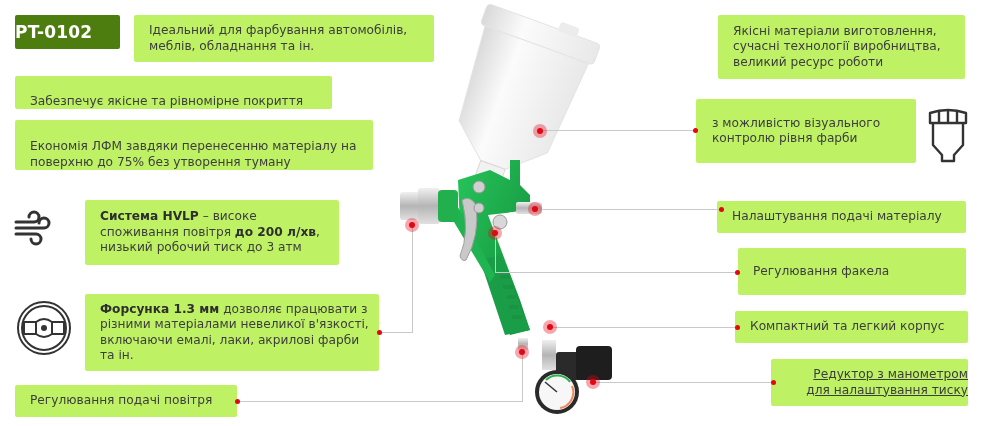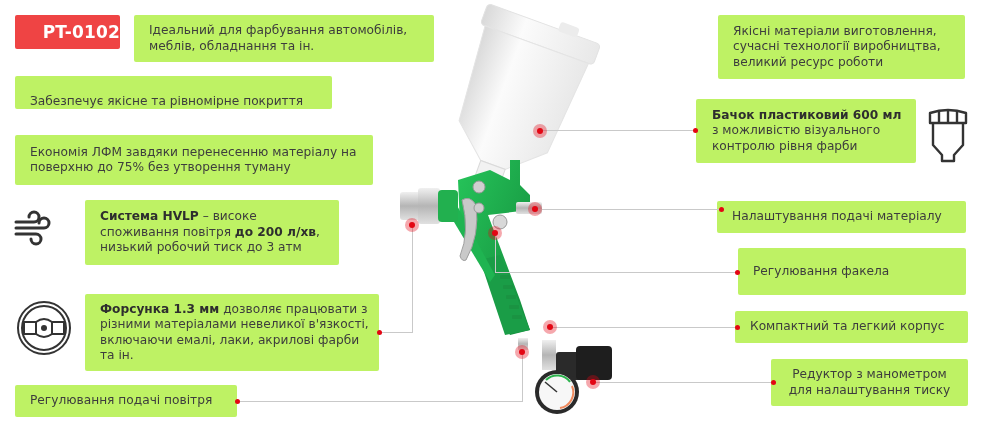--- a/index.html
+++ b/index.html
@@ -1,22 +1,22 @@
 <!DOCTYPE html>
 <html><head>
 <meta charset="utf-8">
 <style>
   * { box-sizing: border-box; margin: 0; padding: 0; }
   html, body { width: 991px; height: 426px; background: #ffffff; overflow: hidden; }
   body { position: relative; font-family: "DejaVu Sans", sans-serif; color: #3c3c3c; }
   .abs { position: absolute; }
   .badge {
     left: 15px; top: 15px; width: 105px; height: 34px;
-    background: #ef4444; color: #fff; border-radius: 2px;
-    font-weight: bold; font-size: 17px; line-height: 34px; text-align: right;
+    background: #4d7c0f; color: #fff; border-radius: 2px;
+    font-weight: bold; font-size: 17px; line-height: 34px; text-align: left;
     letter-spacing: 0.2px;
   }
   .box {
     background: #bef264; border-radius: 2px;
     font-size: 12.2px; line-height: 15.5px; color: #3d3d3d;
     display: flex; flex-direction: column; justify-content: center;
   }
   .box b { font-weight: bold; color: #2e2e2e; }
   .line { background: #c9c9c9; }
   .dot { width: 5px; height: 5px; border-radius: 50%; background: #e30613; }
@@ -36,21 +36,21 @@
 <div class="abs badge">PT-0102</div>
 
 <div class="abs box" style="left:134px; top:15px; width:300px; height:47px; padding-left:15px;">
   <span>Ідеальний для фарбування автомобілів, меблів, обладнання та ін.</span>
 </div>
 
 <div class="abs box" style="left:15px; top:76px; width:317px; height:33px; padding-left:15px;justify-content:flex-end;">
   <span>Забезпечує якісне та рівномірне покриття</span>
 </div>
 
-<div class="abs box" style="left:15px; top:135px; width:358px; height:50px; padding-left:15px;">
+<div class="abs box" style="left:15px; top:120px; width:358px; height:50px; padding-left:15px;justify-content:flex-end;">
   <span>Економія ЛФМ завдяки перенесенню матеріалу на поверхню до 75% без утворення туману</span>
 </div>
 
 <svg class="abs icon" style="left:14px; top:210px;" width="40" height="36" viewBox="0 0 40 36" fill="none" stroke="#333" stroke-width="3" stroke-linecap="round">
   <path d="M2 12 H20 a5 5 0 1 0 -5 -5"></path>
   <path d="M2 18 H30 a5 5 0 1 0 -5 -5"></path>
   <path d="M2 24 H22 a5 5 0 1 1 -5 5"></path>
 </svg>
 
 <div class="abs box" style="left:85px; top:200px; width:254px; height:65px; padding-left:15px;">
@@ -72,21 +72,20 @@
 
 <div class="abs box" style="left:15px; top:385px; width:222px; height:32px; padding-left:15px;">
   <span>Регулювання подачі повітря</span>
 </div>
 
 <div class="abs box" style="left:718px; top:15px; width:247px; height:64px; padding-left:15px;">
   <span>Якісні матеріали виготовлення, сучасні технології виробництва, великий ресурс роботи</span>
 </div>
 
 <div class="abs box" style="left:696px; top:99px; width:220px; height:64px; padding-left:16px;">
-  <b>Бачок пластиковий 600 мл</b>
   <span>з можливістю візуального контролю рівня фарби</span>
 </div>
 
 <svg class="abs icon" style="left:926px; top:107px;" width="44" height="56" viewBox="0 0 44 56" fill="none" stroke="#333" stroke-width="2.4" stroke-linejoin="round">
   <path d="M4 6 Q22 0 40 6 V16 H4 Z"></path>
   <line x1="13" y1="4" x2="13" y2="16"></line>
   <line x1="22" y1="3" x2="22" y2="16"></line>
   <line x1="31" y1="4" x2="31" y2="16"></line>
   <path d="M7 16 V38 L16 48 V54 H28 V48 L37 38 V16"></path>
 </svg>
@@ -96,21 +95,21 @@
 </div>
 
 <div class="abs box" style="left:738px; top:248px; width:228px; height:47px; padding-left:15px;gap:27px;">
   <span>Регулювання факела</span>
 </div>
 
 <div class="abs box" style="left:735px; top:311px; width:233px; height:32px; padding-left:15px;">
   <span>Компактний та легкий корпус</span>
 </div>
 
-<div class="abs box" style="left:771px; top:359px; width:197px; height:47px; align-items:center;">
+<div class="abs box" style="left:771px; top:359px; width:197px; height:47px; align-items:flex-end;text-decoration:underline;">
   <span>Редуктор з манометром</span>
   <span>для налаштування тиску</span>
 </div>
 
 <svg class="abs" style="left:380px; top:0;" width="300" height="426" viewBox="0 0 300 426">
   <defs>
     <linearGradient id="cupG" x1="0" y1="0" x2="1" y2="0">
       <stop offset="0" stop-color="#d9d9d9"></stop>
       <stop offset="0.35" stop-color="#fbfbfb"></stop>
       <stop offset="1" stop-color="#e8e8e8"></stop>

